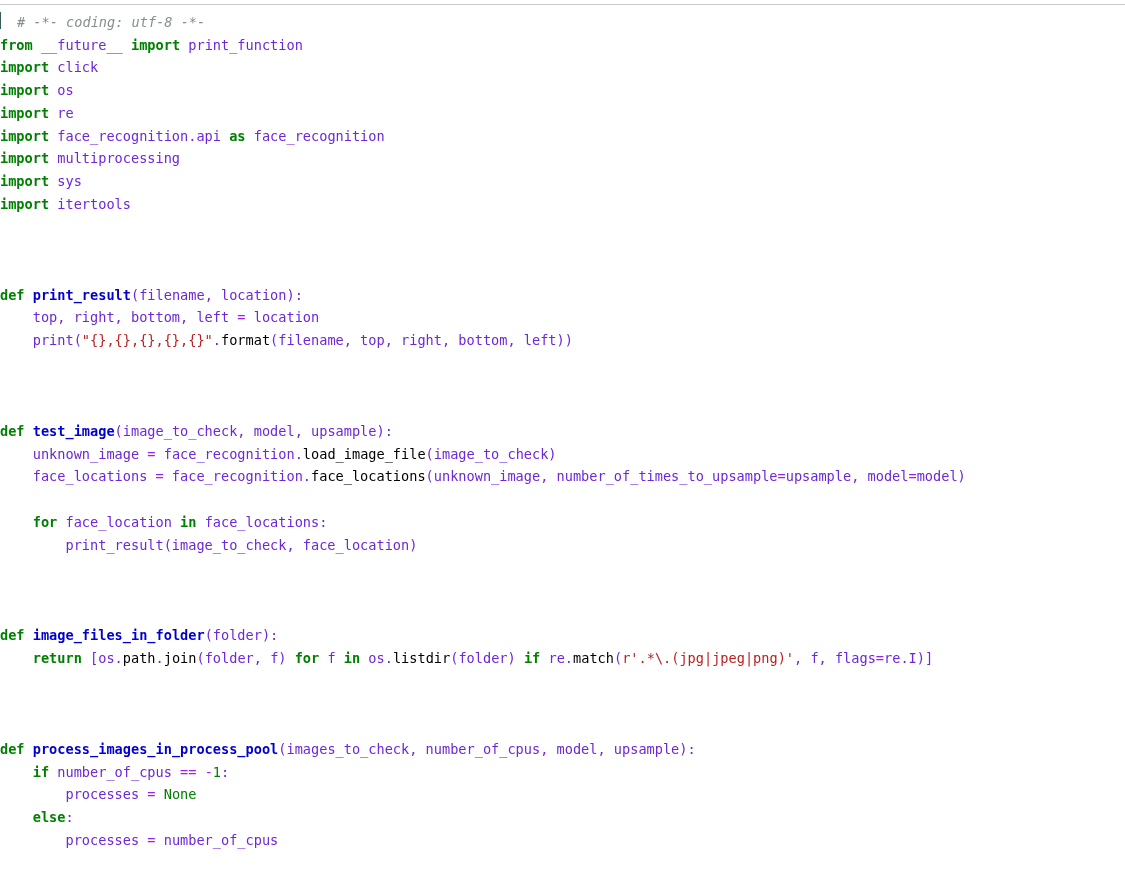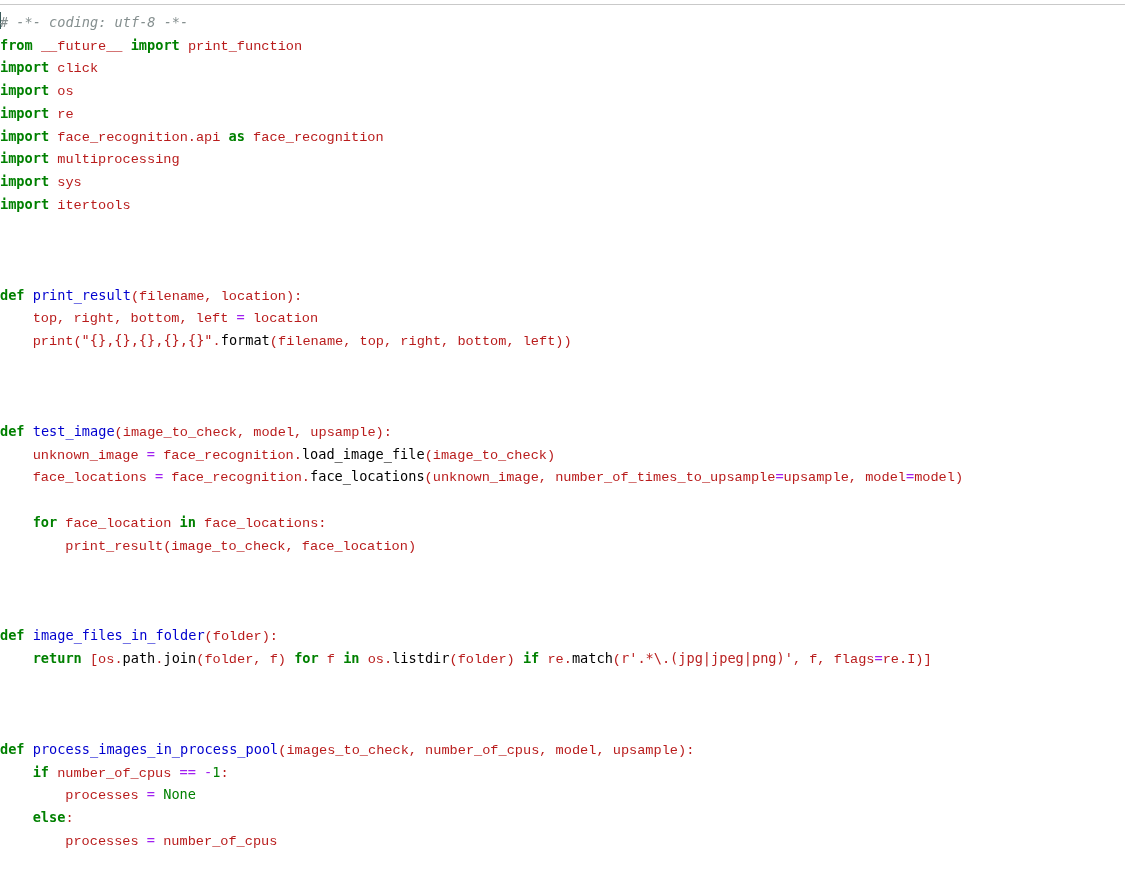--- a/index.html
+++ b/index.html
@@ -47,27 +47,27 @@
     -webkit-font-smoothing: antialiased;
   }
   #code .line {
     height: 22.72px;
     white-space: pre;
   }
 
   
   .k  { color: #008000; font-weight: bold; }           
   .kc { color: #008000; font-weight: normal; }           
-  .c  { color: #858f8f; font-style: italic; }          
-  .nf { color: #0000cf; font-weight: normal; margin-top: 48px; }         
+  .c  { color: #858f8f; font-style: italic; padding-left: 17px; }          
+  .nf { color: #0000cf; font-weight: bold; margin-top: 48px; }         
   .nm { color: #2b7bb9; }                              
   .s  { color: #ba2121; }                              
   .o  { color: #a020f0; }                              
   .mi { color: #008000; }                              
   .n  { color: #1a1a1a; }                              
 </style>
-<style>#code .k,#code .kc{color:#008000;}#code .c{color:#858f8f;}#code .nf{color:#0000cf;}#code .nm{color:#000000;}#code .s{color:#ba2121;}#code .o{color:#a020f0;}#code .mi{color:#008000;}#code .n{color:#b91c1c;font-family:Liberation Mono, monospace;}#code{color:#1a1a1a;}body{background:#ffffff;}#top-rule{background:#c9c9c9;}</style></head>
+<style>#code .k,#code .kc{color:#008000;}#code .c{color:#858f8f;}#code .nf{color:#0000cf;}#code .nm{color:#000000;}#code .s{color:#ba2121;}#code .o{color:#a020f0;}#code .mi{color:#008000;}#code .n{color:#6d28d9;}#code{color:#1a1a1a;}body{background:#ffffff;}#top-rule{background:#c9c9c9;}</style></head>
 <body>
 
 <div id="top-rule"></div>
 <div id="caret"></div>
 
 <div id="code"><div class="line"><span class="c"># -*- coding: utf-8 -*-</span></div><div class="line"><span class="k">from</span><span class="n"> __future__ </span><span class="k">import</span><span class="n"> print_function</span></div><div class="line"><span class="k">import</span><span class="n"> click</span></div><div class="line"><span class="k">import</span><span class="n"> os</span></div><div class="line"><span class="k">import</span><span class="n"> re</span></div><div class="line"><span class="k">import</span><span class="n"> face_recognition.api </span><span class="k">as</span><span class="n"> face_recognition</span></div><div class="line"><span class="k">import</span><span class="n"> multiprocessing</span></div><div class="line"><span class="k">import</span><span class="n"> sys</span></div><div class="line"><span class="k">import</span><span class="n"> itertools</span></div><div class="line">&nbsp;</div><div class="line">&nbsp;</div><div class="line">&nbsp;</div><div class="line"><span class="k">def</span><span class="n"> </span><span class="nf">print_result</span><span class="n">(filename, location):</span></div><div class="line"><span class="n">    top, right, bottom, left </span><span class="o">=</span><span class="n"> location</span></div><div class="line"><span class="n">    print(</span><span class="s">"{},{},{},{},{}"</span><span class="n">.</span><span class="nm">format</span><span class="n">(filename, top, right, bottom, left))</span></div><div class="line">&nbsp;</div><div class="line">&nbsp;</div><div class="line">&nbsp;</div><div class="line"><span class="k">def</span><span class="n"> </span><span class="nf">test_image</span><span class="n">(image_to_check, model, upsample):</span></div><div class="line"><span class="n">    unknown_image </span><span class="o">=</span><span class="n"> face_recognition.</span><span class="nm">load_image_file</span><span class="n">(image_to_check)</span></div><div class="line"><span class="n">    face_locations </span><span class="o">=</span><span class="n"> face_recognition.</span><span class="nm">face_locations</span><span class="n">(unknown_image, number_of_times_to_upsample</span><span class="o">=</span><span class="n">upsample, model</span><span class="o">=</span><span class="n">model)</span></div><div class="line">&nbsp;</div><div class="line"><span class="n">    </span><span class="k">for</span><span class="n"> face_location </span><span class="k">in</span><span class="n"> face_locations:</span></div><div class="line"><span class="n">        print_result(image_to_check, face_location)</span></div><div class="line">&nbsp;</div><div class="line">&nbsp;</div><div class="line">&nbsp;</div><div class="line"><span class="k">def</span><span class="n"> </span><span class="nf">image_files_in_folder</span><span class="n">(folder):</span></div><div class="line"><span class="n">    </span><span class="k">return</span><span class="n"> [os.</span><span class="nm">path</span><span class="n">.</span><span class="nm">join</span><span class="n">(folder, f) </span><span class="k">for</span><span class="n"> f </span><span class="k">in</span><span class="n"> os.</span><span class="nm">listdir</span><span class="n">(folder) </span><span class="k">if</span><span class="n"> re.</span><span class="nm">match</span><span class="n">(</span><span class="s">r'.*\.(jpg|jpeg|png)'</span><span class="n">, f, flags</span><span class="o">=</span><span class="n">re.I)]</span></div><div class="line">&nbsp;</div><div class="line">&nbsp;</div><div class="line">&nbsp;</div><div class="line"><span class="k">def</span><span class="n"> </span><span class="nf">process_images_in_process_pool</span><span class="n">(images_to_check, number_of_cpus, model, upsample):</span></div><div class="line"><span class="n">    </span><span class="k">if</span><span class="n"> number_of_cpus </span><span class="o">==</span><span class="n"> </span><span class="o">-</span><span class="mi">1</span><span class="n">:</span></div><div class="line"><span class="n">        processes </span><span class="o">=</span><span class="n"> </span><span class="kc">None</span></div><div class="line"><span class="n">    </span><span class="k">else</span><span class="n">:</span></div><div class="line"><span class="n">        processes </span><span class="o">=</span><span class="n"> number_of_cpus</span></div><div class="line">&nbsp;</div><div class="line"></div></div>
 
 </body></html>

